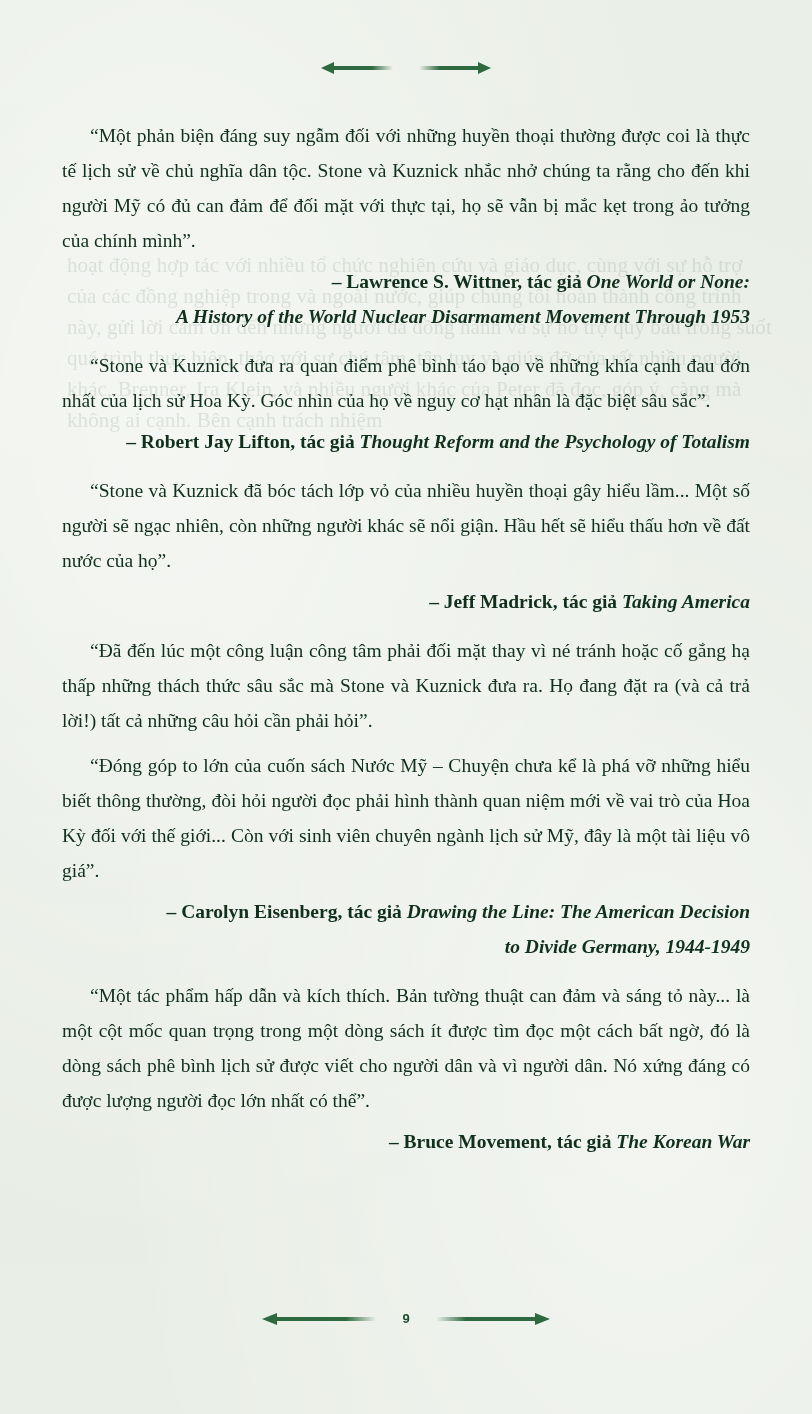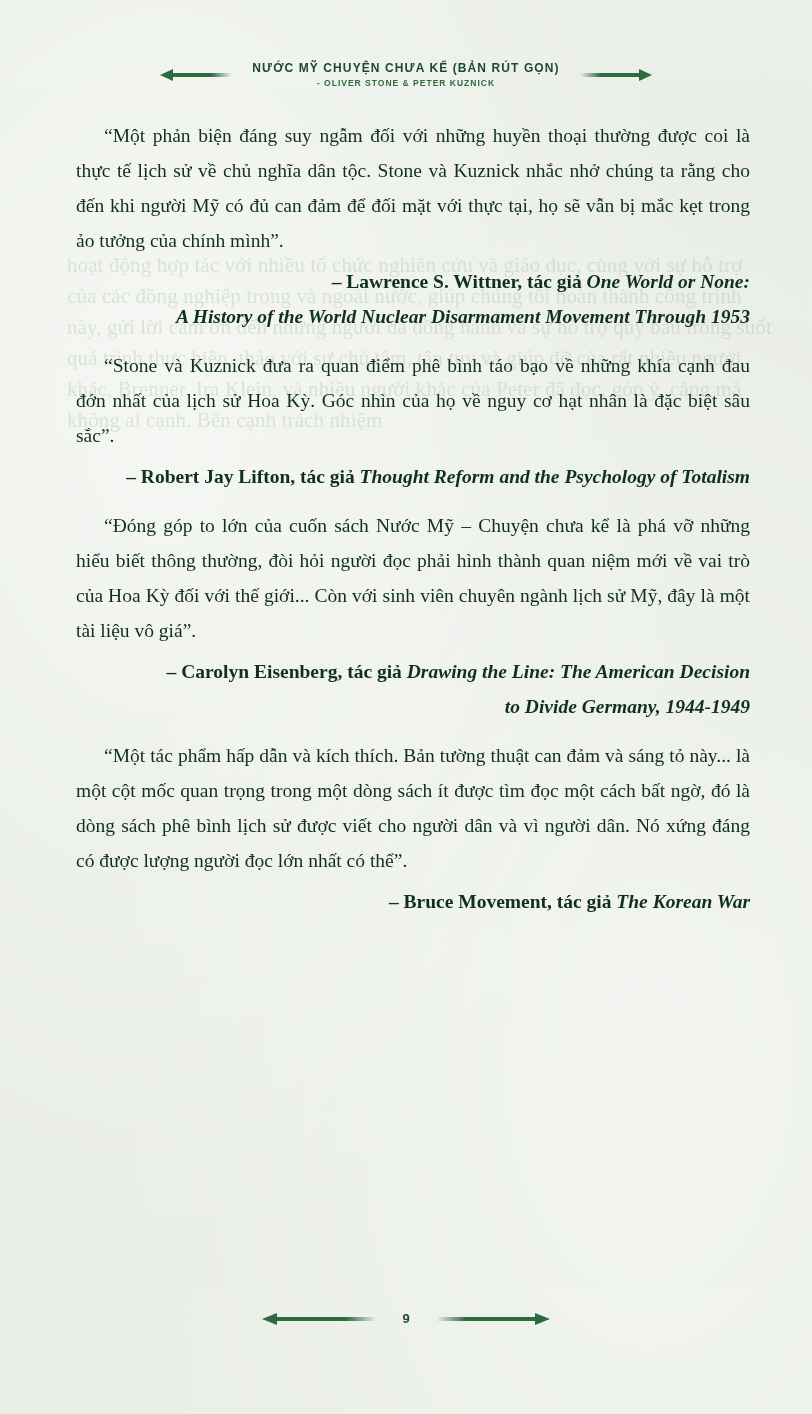--- a/index.html
+++ b/index.html
@@ -109,21 +109,21 @@
     position: absolute;
     left: 62px;
     right: 62px;
     top: 118px;
     font-size: 19.5px;
     line-height: 35px;
     color: #10301c;
     text-align: justify;
   }
   p.para {
-    margin: 0 0 0 14px;
+    margin: 0 0 0 0;
     text-indent: 28px;
     text-align: justify;
   }
   p.attrib {
     margin: 6px 0 14px 0;
     text-align: right;
     font-weight: bold;
     text-indent: 0;
   }
   p.attrib .it {
@@ -184,24 +184,20 @@
 </style>
 </head>
 <body>
 
 <div class="page">
 
   <div class="ghost">hoạt động hợp tác với nhiều tổ chức nghiên cứu và giáo dục, cùng với sự hỗ trợ của các đồng nghiệp trong và ngoài nước, giúp chúng tôi hoàn thành công trình này, gửi lời cảm ơn đến những người đã đồng hành và sự hỗ trợ quý báu trong suốt quá trình thực hiện, thảo với sự chú tâm, tận tụy và giúp đỡ của rất nhiều người khác, Brenner, Ira Klein, và nhiều người khác của Peter đã đọc, góp ý, càng mà không ai cạnh. Bên cạnh trách nhiệm</div>
 
   <div class="header">
     <span class="orn left"></span>
-    <span class="header-rules">
-      <span class="header-title">NƯỚC MỸ CHUYỆN CHƯA KỂ (BẢN RÚT GỌN)</span>
-      <span class="header-sub">- OLIVER STONE &amp; PETER KUZNICK</span>
-    </span>
     <span class="orn"></span>
   </div>
 
   <div class="content">
 
     <div class="blk">
       <p class="para">“Một phản biện đáng suy ngẫm đối với những huyền thoại thường được coi là thực tế lịch sử về chủ nghĩa dân tộc. Stone và Kuznick nhắc nhở chúng ta rằng cho đến khi người Mỹ có đủ can đảm để đối mặt với thực tại, họ sẽ vẫn bị mắc kẹt trong ảo tưởng của chính mình”.</p>
       <p class="attrib">
         <span>– Lawrence S. Wittner, tác giả </span><span class="it">One World or None:</span>
         <span class="line2 it">A History of the World Nuclear Disarmament Movement Through 1953</span>
@@ -209,23 +205,28 @@
     </div>
 
     <div class="blk">
       <p class="para">“Stone và Kuznick đưa ra quan điểm phê bình táo bạo về những khía cạnh đau đớn nhất của lịch sử Hoa Kỳ. Góc nhìn của họ về nguy cơ hạt nhân là đặc biệt sâu sắc”.</p>
       <p class="attrib">
         <span>– Robert Jay Lifton, tác giả </span><span class="it">Thought Reform and the Psychology of Totalism</span>
       </p>
     </div>
 
     <div class="blk">
-    </div>
-
-    <div class="blk">
+      <p class="para">“Stone và Kuznick đã bóc tách lớp vỏ của nhiều huyền thoại gây hiểu lầm... Một số người sẽ ngạc nhiên, còn những người khác sẽ nổi giận. Hầu hết sẽ hiểu thấu hơn về đất nước của họ”.</p>
+      <p class="attrib">
+        <span>– Jeff Madrick, tác giả </span><span class="it">Taking America</span>
+      </p>
+    </div>
+
+    <div class="blk">
+      <p class="para">“Đã đến lúc một công luận công tâm phải đối mặt thay vì né tránh hoặc cố gắng hạ thấp những thách thức sâu sắc mà Stone và Kuznick đưa ra. Họ đang đặt ra (và cả trả lời!) tất cả những câu hỏi cần phải hỏi”.</p>
     </div>
 
     <div class="blk">
       <p class="para">“Đóng góp to lớn của cuốn sách Nước Mỹ – Chuyện chưa kể là phá vỡ những hiểu biết thông thường, đòi hỏi người đọc phải hình thành quan niệm mới về vai trò của Hoa Kỳ đối với thế giới... Còn với sinh viên chuyên ngành lịch sử Mỹ, đây là một tài liệu vô giá”.</p>
       <p class="attrib">
         <span>– Carolyn Eisenberg, tác giả </span><span class="it">Drawing the Line: The American Decision</span>
         <span class="line2 it">to Divide Germany, 1944-1949</span>
       </p>
     </div>
 

